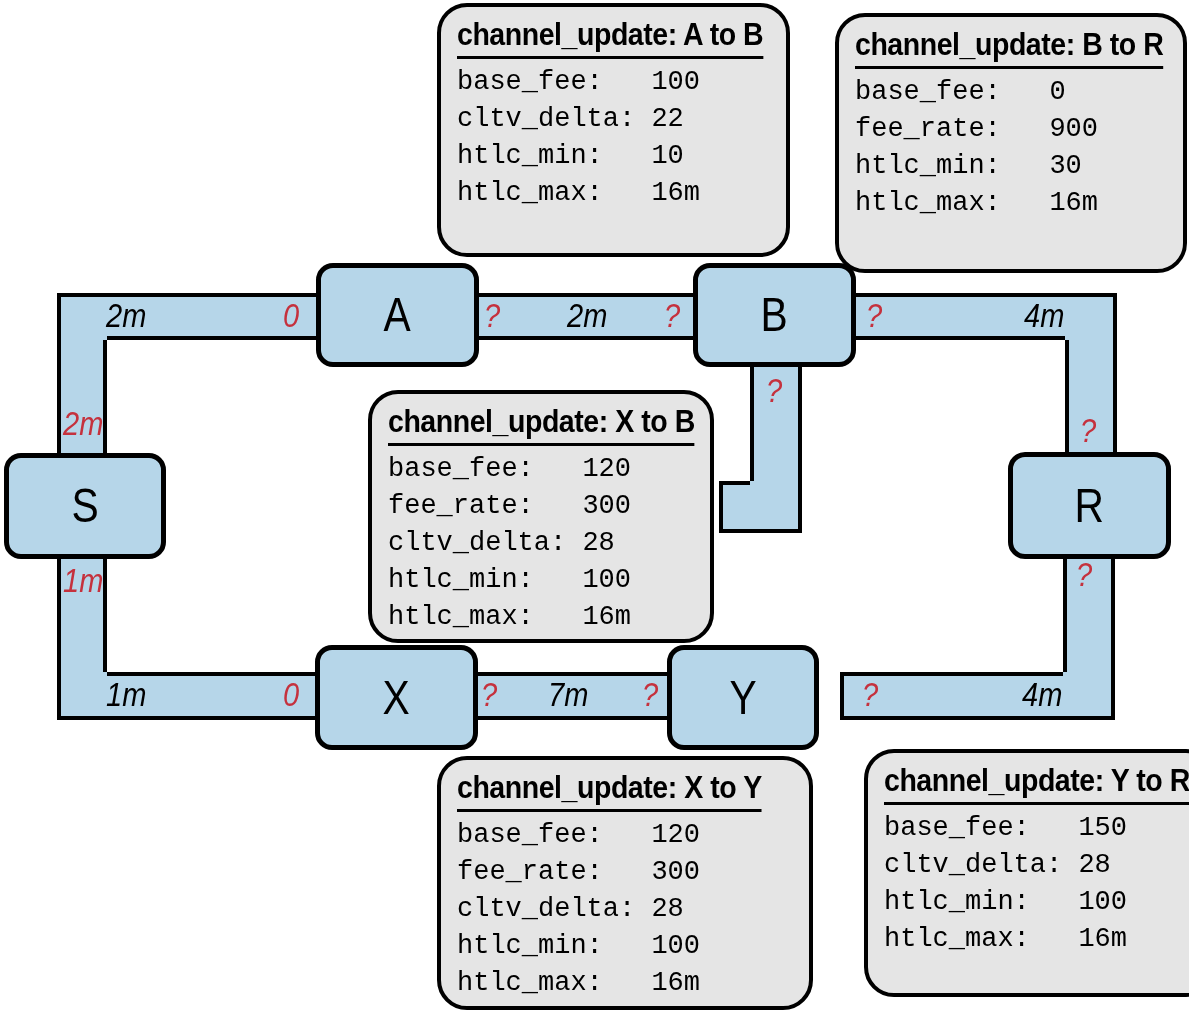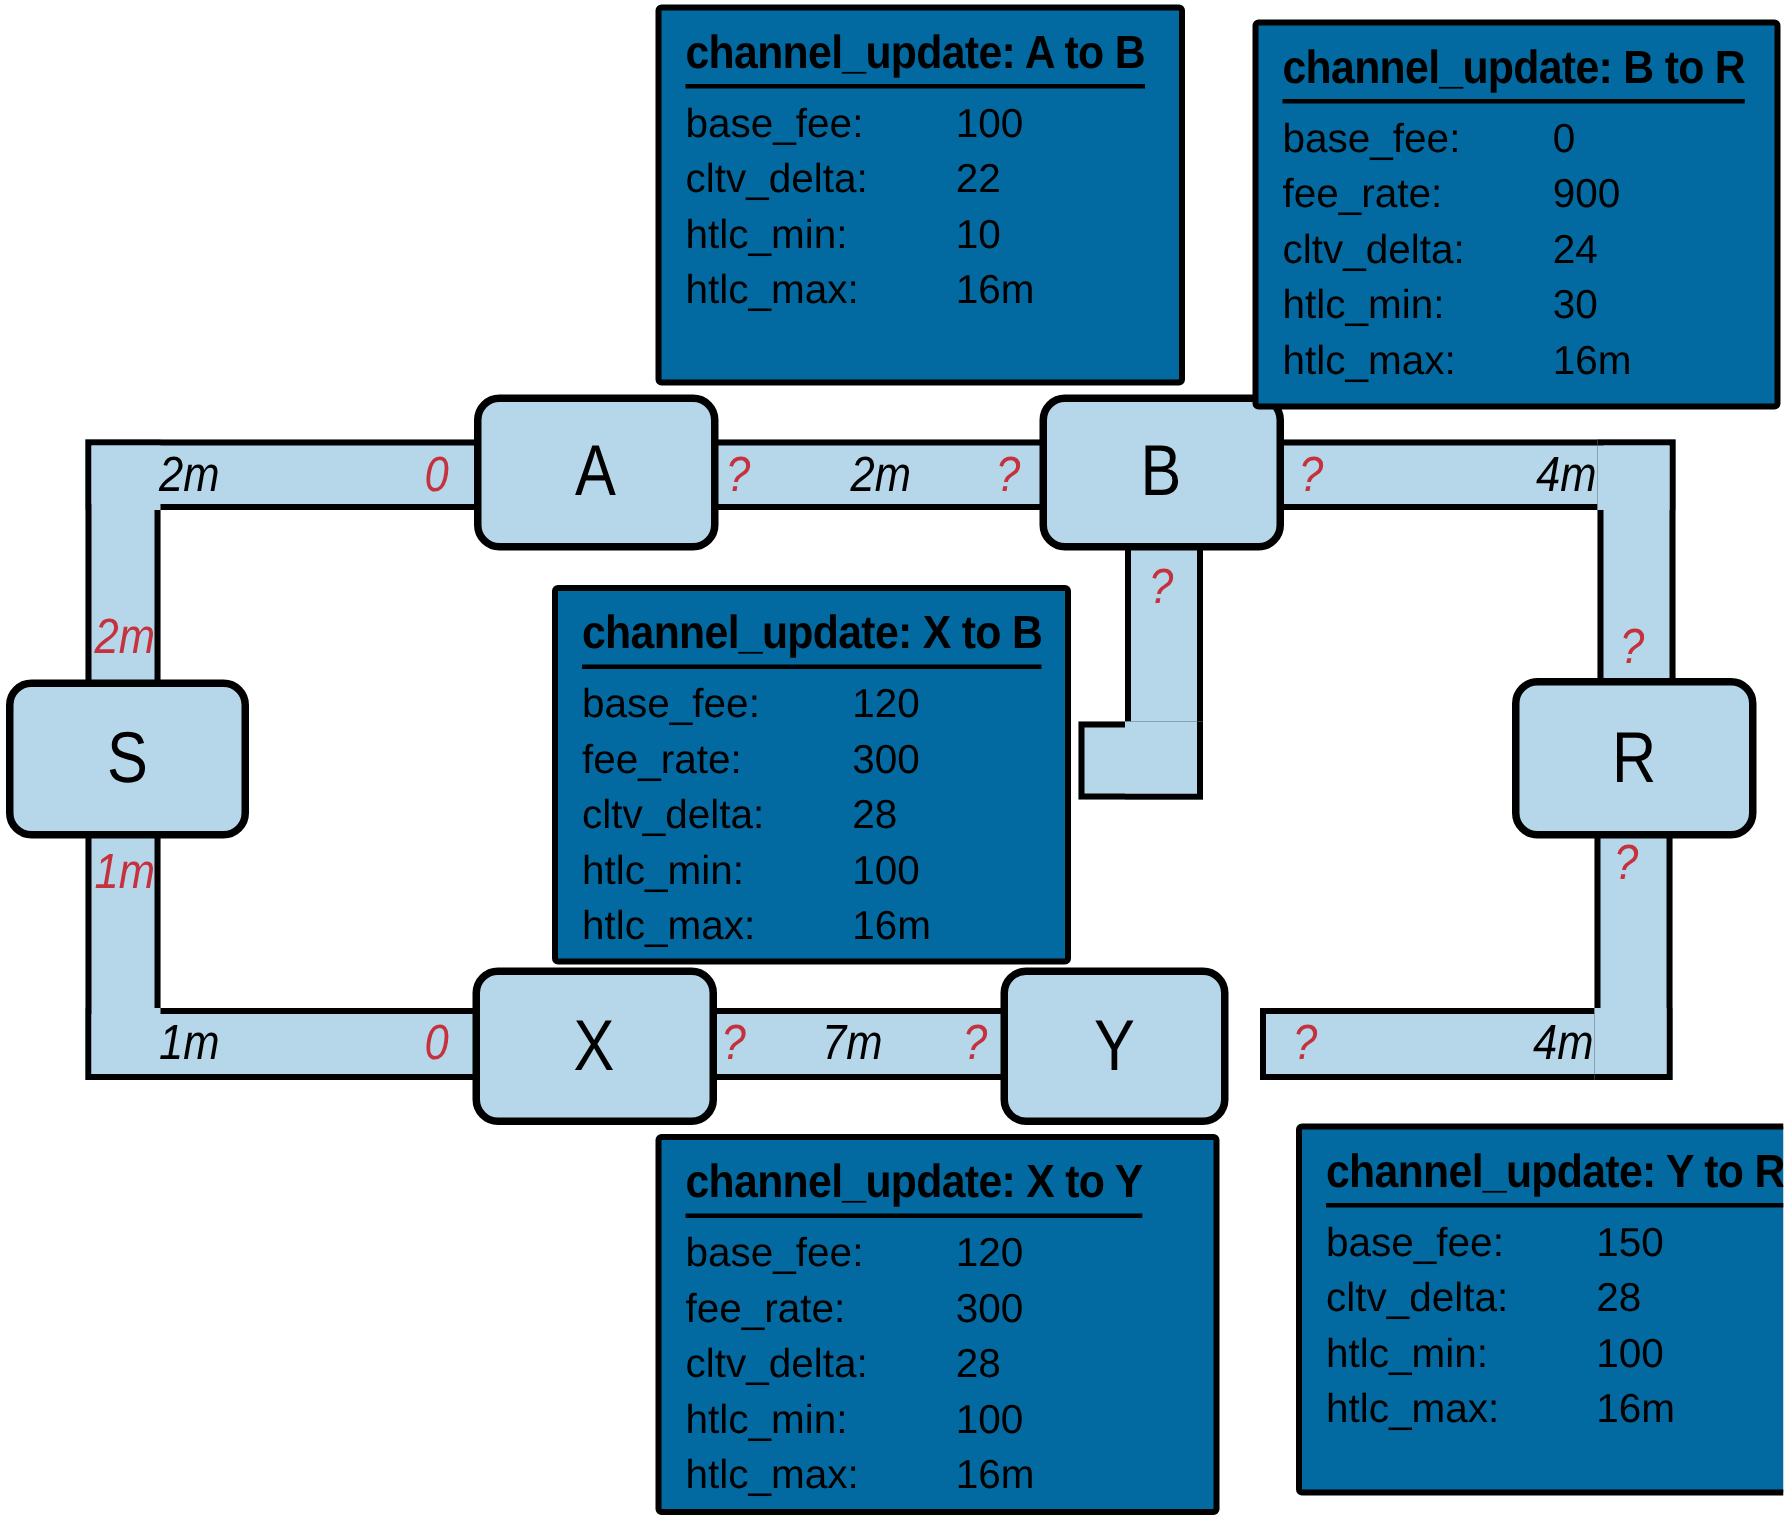--- a/index.html
+++ b/index.html
@@ -25,31 +25,31 @@
     position:absolute; box-sizing:border-box; z-index:4;
     background:#b6d6e9; border:5px solid #000; border-radius:17px;
     display:flex; align-items:center; justify-content:center;
   }
   .node .nlabel {
     font-size:48px; color:#000; transform:scaleX(0.85); line-height:1;
   }
   
   .infobox {
     position:absolute; box-sizing:border-box; z-index:5;
-    background:#0369a1; border:4px solid #000; border-radius:4px;
+    background:#e5e5e5; border:4px solid #000; border-radius:30px;
     padding:9px 16px 6px 16px;
   }
   .btitle {
     display:inline-block; font-weight:bold; font-size:31px; line-height:1.25;
     border-bottom:3px solid #000; padding-bottom:1px; margin-bottom:5px;
     letter-spacing:-0.5px; transform:scaleX(0.92); transform-origin:left center;
     white-space:nowrap;
   }
   .brow {
-    font-family:Liberation Sans, sans-serif; font-size:27px;
+    font-family:Liberation Mono, monospace; font-size:27px;
     line-height:37px; white-space:pre; color:#000;
   }
   .brow .lbl { display:inline-block; width:12ch; }
   
   #box-ab { left:437px; top:3px;   width:353px; height:254px; }
   #box-br { left:835px; top:13px;  width:352px; height:260px; }
   #box-xb { left:368px; top:390px; width:346px; height:253px; }
   #box-xy { left:437px; top:756px; width:376px; height:254px; }
   #box-yr { left:864px; top:749px; width:352px; height:248px; }
   
@@ -139,21 +139,20 @@
     <div class="brow"><span class="lbl">base_fee:</span><span class="val">100</span></div>
     <div class="brow"><span class="lbl">cltv_delta:</span><span class="val">22</span></div>
     <div class="brow"><span class="lbl">htlc_min:</span><span class="val">10</span></div>
     <div class="brow"><span class="lbl">htlc_max:</span><span class="val">16m</span></div>
   </div>
 
   <div class="infobox" id="box-br">
     <div class="btitle">channel_update: B to R</div>
     <div class="brow"><span class="lbl">base_fee:</span><span class="val">0</span></div>
     <div class="brow"><span class="lbl">fee_rate:</span><span class="val">900</span></div>
-    <div class="brow"><span class="lbl">cltv_delta:</span><span class="val">24</span></div>
     <div class="brow"><span class="lbl">htlc_min:</span><span class="val">30</span></div>
     <div class="brow"><span class="lbl">htlc_max:</span><span class="val">16m</span></div>
   </div>
 
   <div class="infobox" id="box-xb">
     <div class="btitle">channel_update: X to B</div>
     <div class="brow"><span class="lbl">base_fee:</span><span class="val">120</span></div>
     <div class="brow"><span class="lbl">fee_rate:</span><span class="val">300</span></div>
     <div class="brow"><span class="lbl">cltv_delta:</span><span class="val">28</span></div>
     <div class="brow"><span class="lbl">htlc_min:</span><span class="val">100</span></div>

